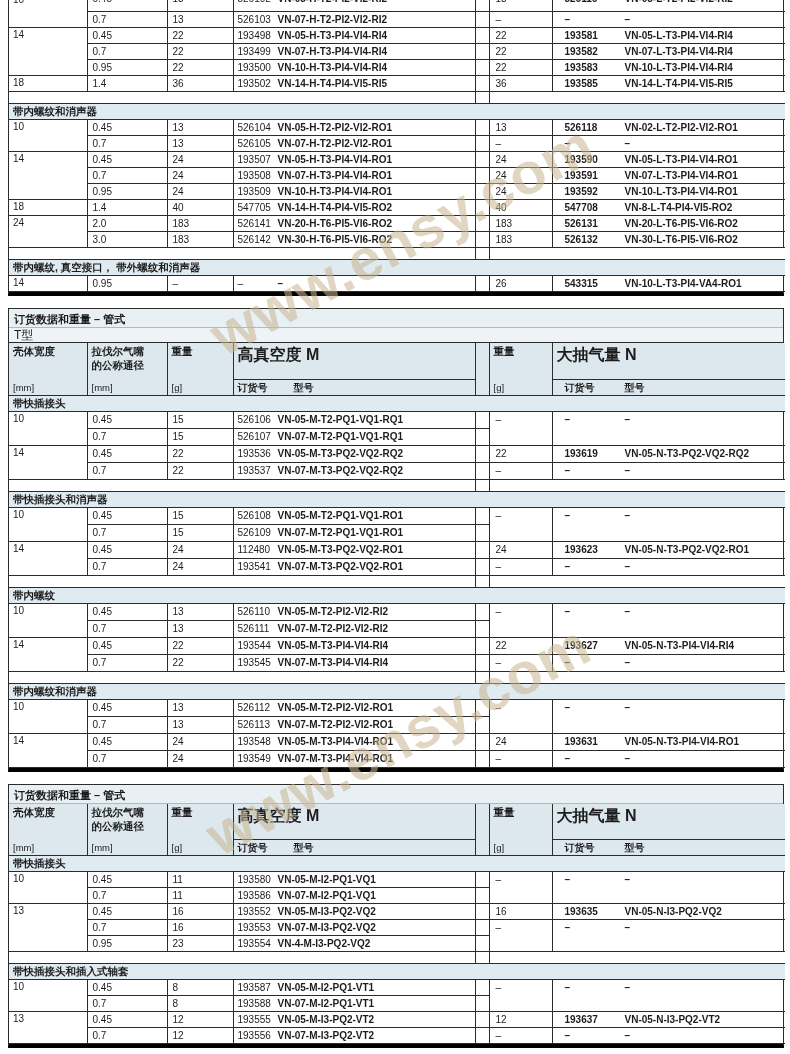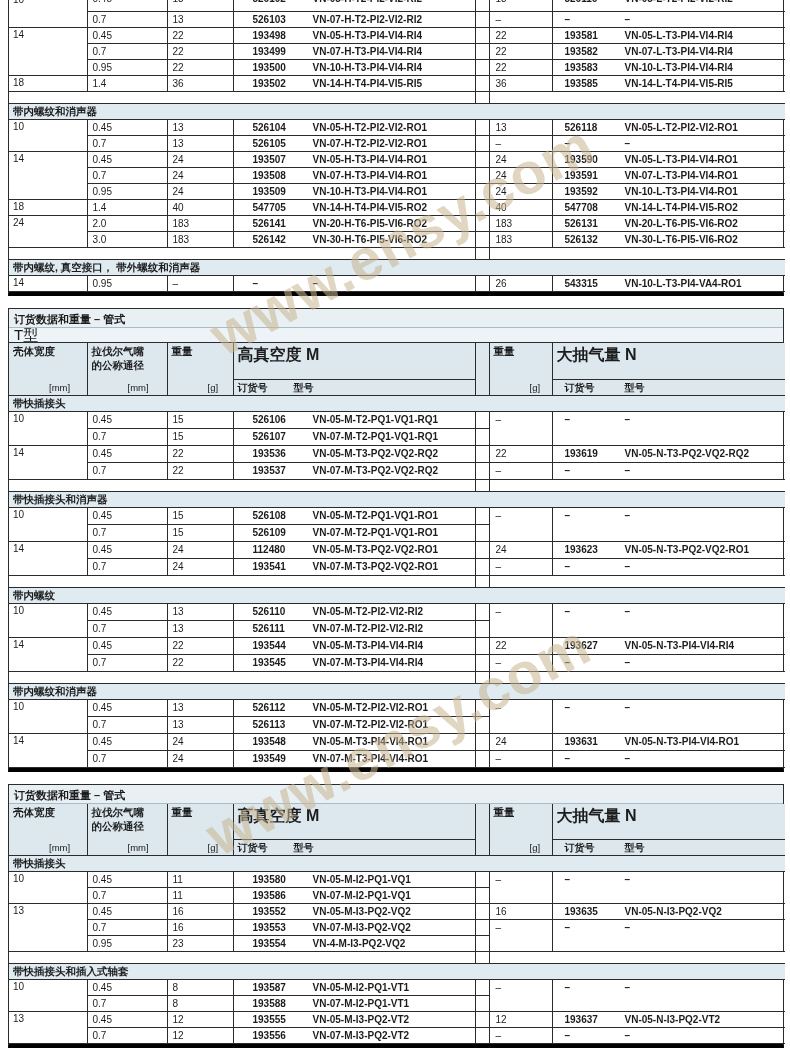--- a/index.html
+++ b/index.html
@@ -9,44 +9,44 @@
   *{box-sizing:border-box;}
   html,body{margin:0;padding:0;}
   body{width:790px;height:1054px;overflow:hidden;position:relative;background:#fff;
        font-family:"Liberation Sans","DejaVu Sans",sans-serif;color:#1c1c1c;}
   #page{position:absolute;left:8px;top:0;width:776px;}
   .block{width:776px;border:1px solid var(--bd);border-bottom:4px solid #000;background:#fff;}
   .block.first{border-top:none;}
   .block + .block{margin-top:12px;}
   .block-title{height:19px;line-height:18px;background:var(--tbg);font-weight:bold;
                font-size:11px;padding:1px 5px 0;border-bottom:1px solid #a8bcc7;}
-  .block-sub{height:15px;line-height:14px;background:var(--subbg);font-size:15px;
+  .block-sub{height:15px;line-height:14px;background:var(--subbg);font-size:12px;
              padding:0 5px;border-bottom:1px solid var(--bd);}
   table{border-collapse:collapse;table-layout:fixed;width:100%;}
   th,td{padding:0;margin:0;font-size:10px;vertical-align:middle;
         border-right:1px solid var(--bd);border-bottom:1px solid var(--bd);}
   th:last-child,td:last-child{border-right:none;}
   thead th{height:52px;background:var(--hbg);text-align:left;font-weight:bold;vertical-align:top;}
   .hcell{height:100%;display:flex;flex-direction:column;justify-content:space-between;}
   .hlab{padding:2px 4px 0;font-size:10.5px;line-height:12px;}
-  .hunit{padding:0 4px 2px;font-weight:normal;font-size:9.5px;margin-left:36px;}
+  .hunit{padding:0 4px 2px;font-weight:normal;font-size:9.5px;}
   .htop{flex:1;border-bottom:1px solid var(--bd);padding:2px 4px 0;font-size:16px;}
   .hbot{height:15px;line-height:15px;padding-left:4px;white-space:nowrap;}
   .hbot .osL{display:inline-block;width:56px;}
   .hbotR{padding-left:12px;}
   .hbotR .osR{display:inline-block;width:60px;}
   tr.sec td{height:15px;background:var(--sbg);font-weight:bold;font-size:10.5px;
             padding:0 0 0 4px;line-height:15px;white-space:nowrap;}
   tr.sp td{height:12px;background:#fff;}
   td.c1{vertical-align:top;padding:1px 0 0 4px;}
   td.c2,td.c3{padding-left:5px;}
   td.c5{padding-left:6px;}
   td.code{white-space:nowrap;padding-left:4px;}
   td.codeR{white-space:nowrap;padding-left:12px;}
-  .ordL{display:inline-block;width:60px;font-weight:bold;margin-left:15px;}
+  .ordL{display:inline-block;width:40px;font-weight:normal;}
   .ordR{display:inline-block;width:60px;font-weight:bold;}
   .typ{font-weight:bold;}
   td.nb{border-bottom:none;}
   tr.clip td{height:10px;overflow:hidden;}
   tr.clip .in{display:block;transform:translateY(-7px);white-space:nowrap;}
   .in{display:block;}
   .watermark{position:absolute;width:500px;text-align:center;font-size:58px;line-height:70px;
              font-weight:bold;color:var(--wm);opacity:0.55;transform:rotate(-28deg);
              pointer-events:none;z-index:5;white-space:nowrap;letter-spacing:1px;}
 </style>
@@ -204,21 +204,21 @@
               <span class="in">13</span>
             </td>
             <td class="code">
               <div class="in"><span class="ordL">526104</span><span class="typ">VN-05-H-T2-PI2-VI2-RO1</span></div>
             </td>
             <td class="gap"></td>
             <td class="c5">
               <span class="in">13</span>
             </td>
             <td class="codeR">
-              <div class="in"><span class="ordR">526118</span><span class="typ">VN-05-L-T2-PI2-VI2-RO1</span></div>
+              <div class="in"><span class="ordR">526118</span><span class="typ">VN-02-L-T2-PI2-VI2-RO1</span></div>
             </td>
           </tr>
           <tr class="d" style="height: 16px;">
             <td class="c2">
               <span class="in">0.7</span>
             </td>
             <td class="c3">
               <span class="in">13</span>
             </td>
             <td class="code">
@@ -300,21 +300,21 @@
               <span class="in">40</span>
             </td>
             <td class="code">
               <div class="in"><span class="ordL">547705</span><span class="typ">VN-14-H-T4-PI4-VI5-RO2</span></div>
             </td>
             <td class="gap"></td>
             <td class="c5">
               <span class="in">40</span>
             </td>
             <td class="codeR">
-              <div class="in"><span class="ordR">547708</span><span class="typ">VN-14-L-T4-PI4-VI5-RO2</span></div>
+              <div class="in"><span class="ordR">547708</span><span class="typ">VN-8-L-T4-PI4-VI5-RO2</span></div>
             </td>
           </tr>
           <tr class="d" style="height: 16px;">
             <td class="c1" rowspan="2">
               <span class="in">24</span>
             </td>
             <td class="c2">
               <span class="in">2.0</span>
             </td>
             <td class="c3">

